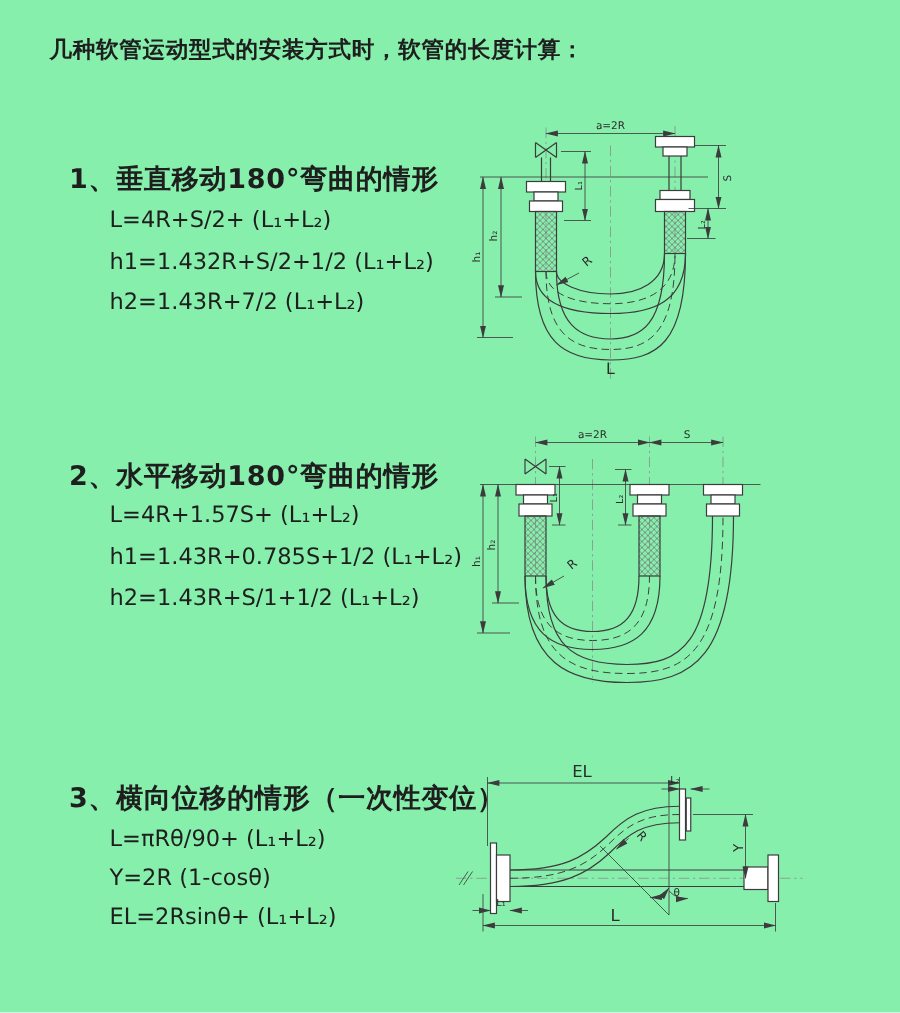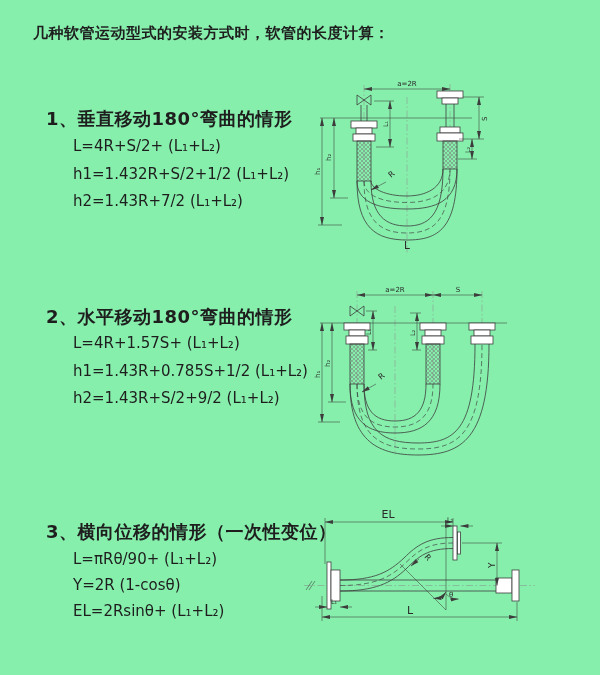--- a/index.html
+++ b/index.html
@@ -110,21 +110,21 @@
       <text class="rl" transform="translate(79,103) rotate(-40)">R</text>
       <path class="dm" d="M74,107 L59,115" marker-end="url(#a1)"></path>
     </g>
     <text class="Lbl" x="95" y="174" text-anchor="middle">L</text>
   </svg>
 
   <div class="sec-head" style="top:305px;">2、水平移动180°弯曲的情形</div>
   <div class="formulas" style="top:330px;">
     <div class="f">L=4R+1.57S+ (L₁+L₂)</div>
     <div class="f">h1=1.43R+0.785S+1/2 (L₁+L₂)</div>
-    <div class="f">h2=1.43R+S/2+9/2 (L₁+L₂)</div>
+    <div class="f">h2=1.43R+S/1+1/2 (L₁+L₂)</div>
   </div>
 
   <svg style="left:312px;top:281px;" width="288" height="182" viewBox="0 0 288 182">
     <defs>
       <marker id="a2" viewBox="0 0 10 6" refX="9.5" refY="3" markerWidth="8.5" markerHeight="5" orient="auto-start-reverse" markerUnits="userSpaceOnUse">
           <path d="M0,0.6 L10,3 L0,5.4 Z" fill="#3c3c3c"></path>
         </marker>
       <pattern id="p2" width="4" height="4" patternUnits="userSpaceOnUse">
           <path d="M0,0L4,4M4,0L0,4" stroke="#777" stroke-width="0.5"></path>
         </pattern>

